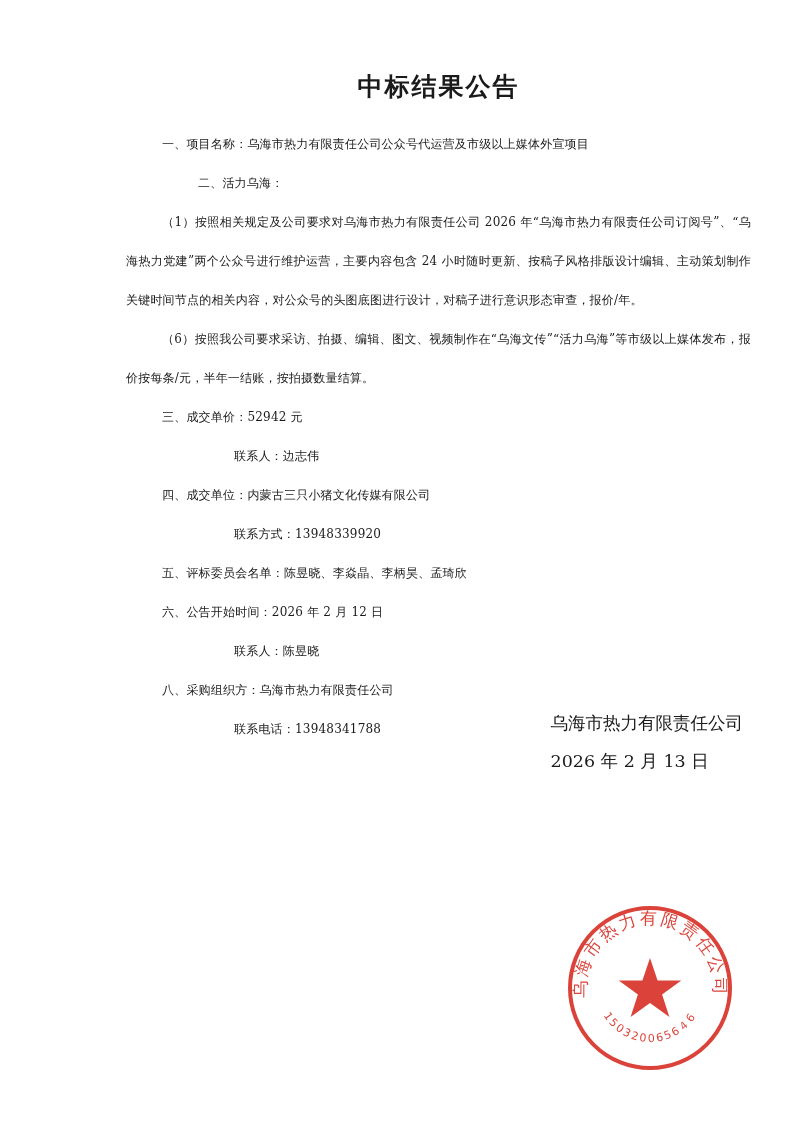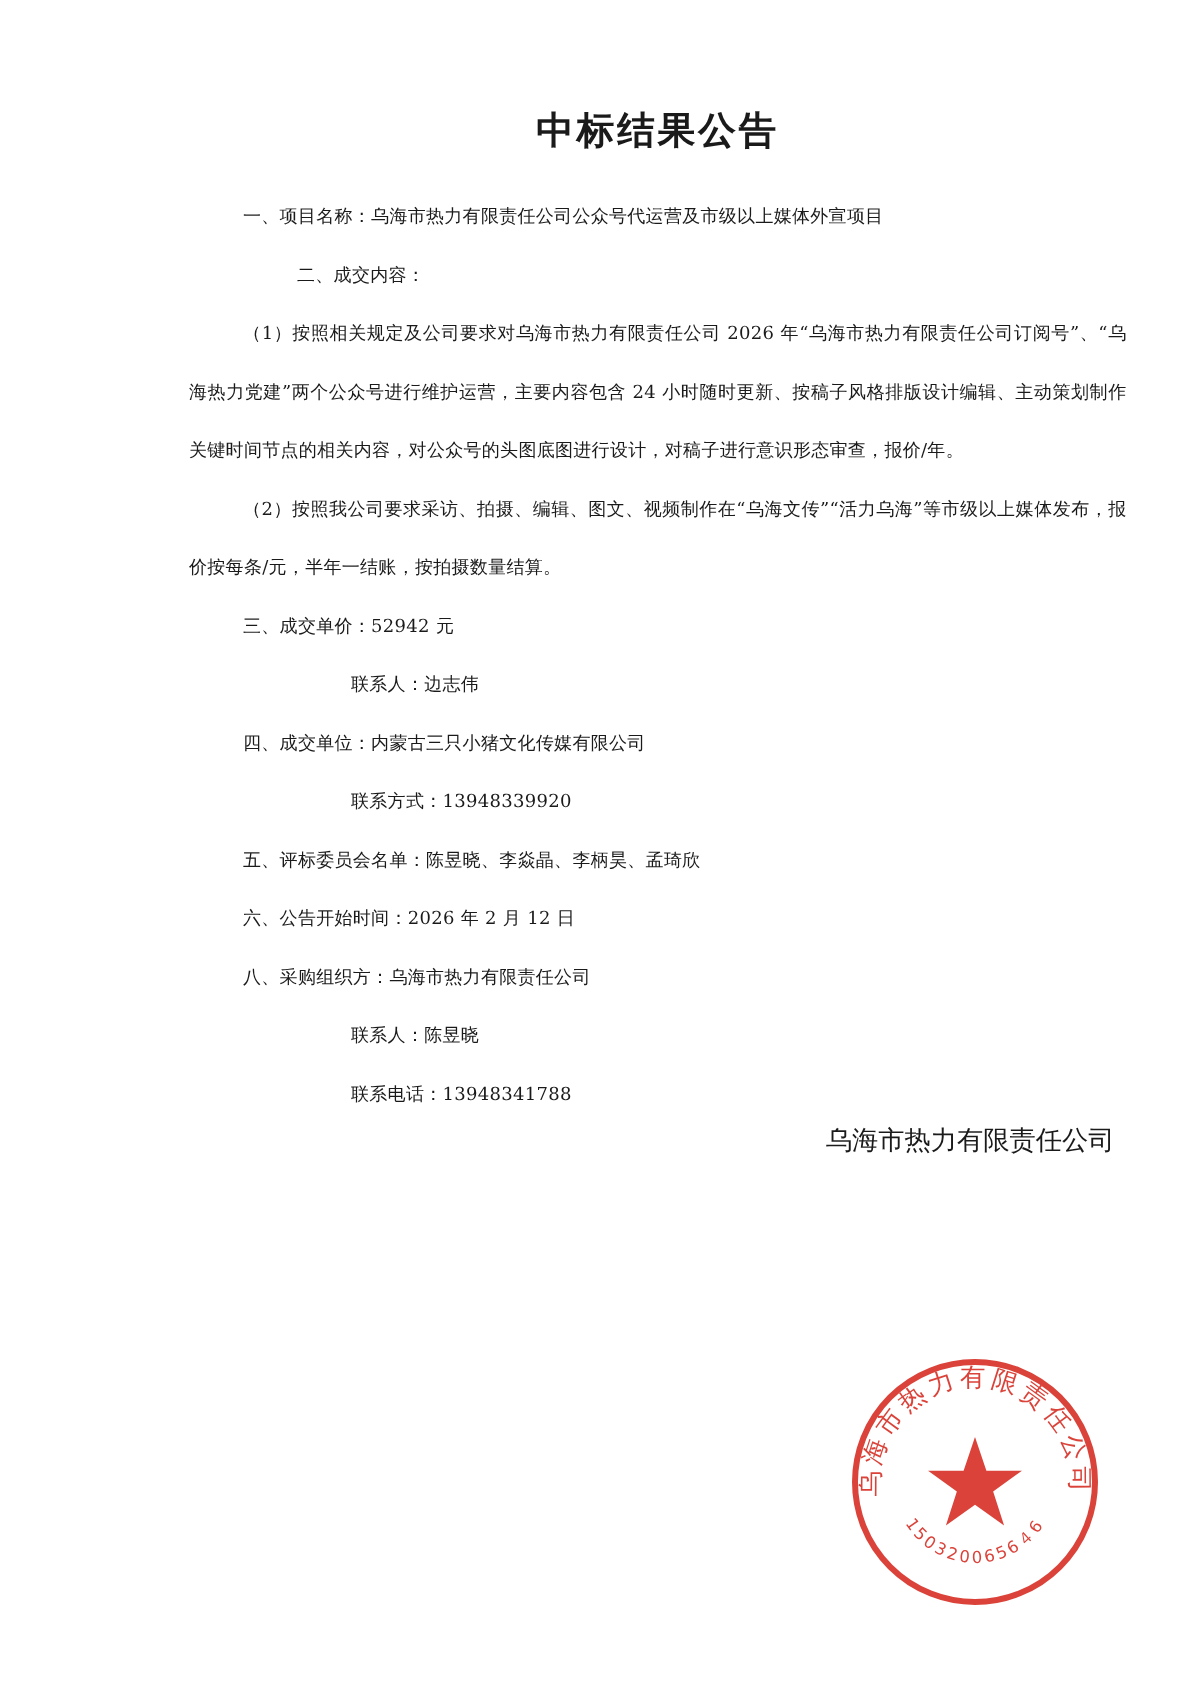--- a/index.html
+++ b/index.html
@@ -68,31 +68,31 @@
   .seal svg { display: block; }
 </style>
 </head>
 <body>
 
 <div class="page">
 
   <div class="doc-title">中标结果公告</div>
 
   <p class="para indent-1">一、项目名称：乌海市热力有限责任公司公众号代运营及市级以上媒体外宣项目</p>
-  <p class="para indent-2">二、成交内容：</p>
+  <p class="para indent-2">二、活力乌海：</p>
   <p class="para indent-1">（1）按照相关规定及公司要求对乌海市热力有限责任公司 2026 年“乌海市热力有限责任公司订阅号”、“乌海热力党建”两个公众号进行维护运营，主要内容包含 24 小时随时更新、按稿子风格排版设计编辑、主动策划制作关键时间节点的相关内容，对公众号的头图底图进行设计，对稿子进行意识形态审查，报价/年。</p>
-  <p class="para indent-1">（2）按照我公司要求采访、拍摄、编辑、图文、视频制作在“乌海文传”“活力乌海”等市级以上媒体发布，报价按每条/元，半年一结账，按拍摄数量结算。</p>
+  <p class="para indent-1">（6）按照我公司要求采访、拍摄、编辑、图文、视频制作在“乌海文传”“活力乌海”等市级以上媒体发布，报价按每条/元，半年一结账，按拍摄数量结算。</p>
   <p class="para indent-1">三、成交单价：52942 元</p>
   <p class="para indent-3">联系人：边志伟</p>
   <p class="para indent-1">四、成交单位：内蒙古三只小猪文化传媒有限公司</p>
   <p class="para indent-3">联系方式：13948339920</p>
   <p class="para indent-1">五、评标委员会名单：陈昱晓、李焱晶、李柄昊、孟琦欣</p>
   <p class="para indent-1">六、公告开始时间：2026 年 2 月 12 日</p>
+  <p class="para indent-3">联系人：陈昱晓</p>
   <p class="para indent-1">八、采购组织方：乌海市热力有限责任公司</p>
-  <p class="para indent-3">联系人：陈昱晓</p>
   <p class="para indent-3">联系电话：13948341788</p>
 
   <div class="seal">
     <svg width="176" height="176" viewBox="0 0 176 176" xmlns="http://www.w3.org/2000/svg">
       <g fill="none" stroke="#d5291f" stroke-width="4">
         <circle cx="88" cy="88" r="80"></circle>
       </g>
       <g fill="#d5291f">
         <polygon points="88,58 95.6,80.5 119.3,80.5 100.1,94.4 107.4,117 88,103.1 68.6,117 75.9,94.4 56.7,80.5 80.4,80.5"></polygon>
       </g>
@@ -104,15 +104,16 @@
         <textPath href="#topArc" startOffset="50%" text-anchor="middle">乌海市热力有限责任公司</textPath>
       </text>
       <text font-family="'DejaVu Sans','Liberation Sans',sans-serif" font-size="11" fill="#d5291f" letter-spacing="2">
         <textPath href="#botArc" startOffset="50%" text-anchor="middle">1503200656４6</textPath>
       </text>
     </svg>
   </div>
 
   <div class="sig-block">
     <div class="sig-line">乌海市热力有限责任公司</div>
+    <div class="sig-line">2026 年 2 月 13 日</div>
   </div>
 
 </div>
 
 </body></html>

